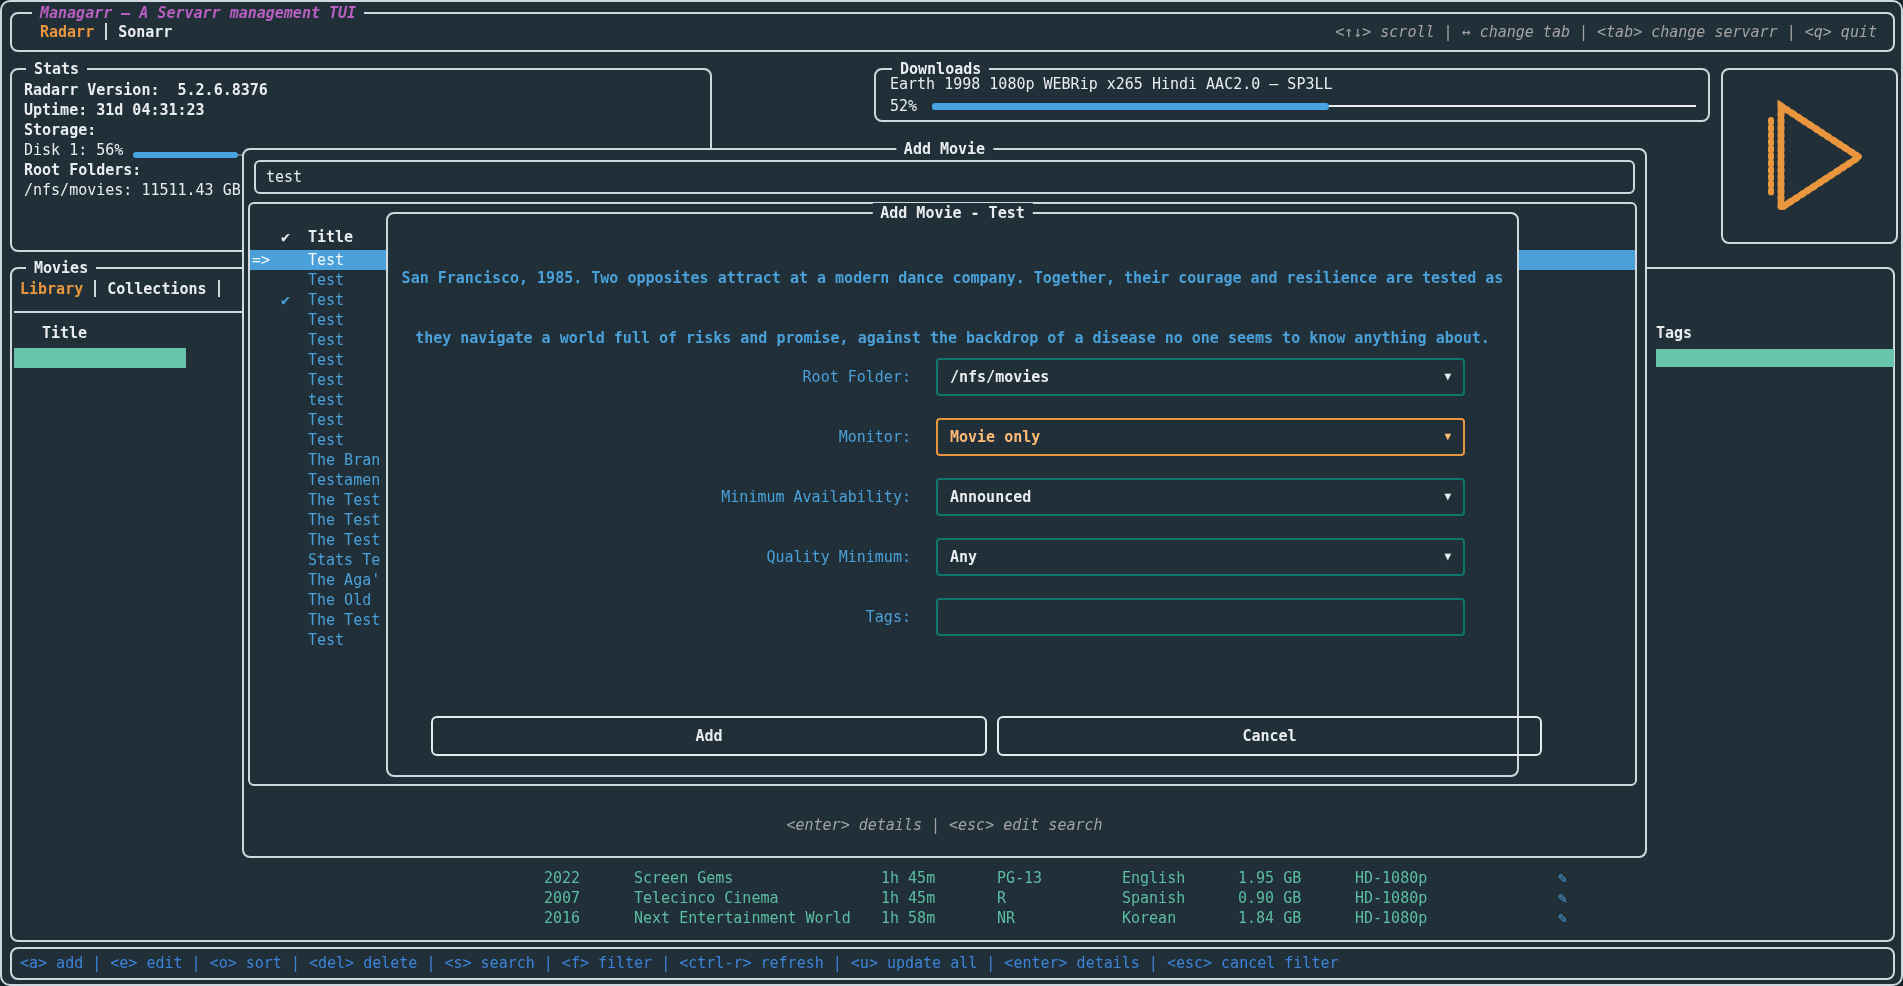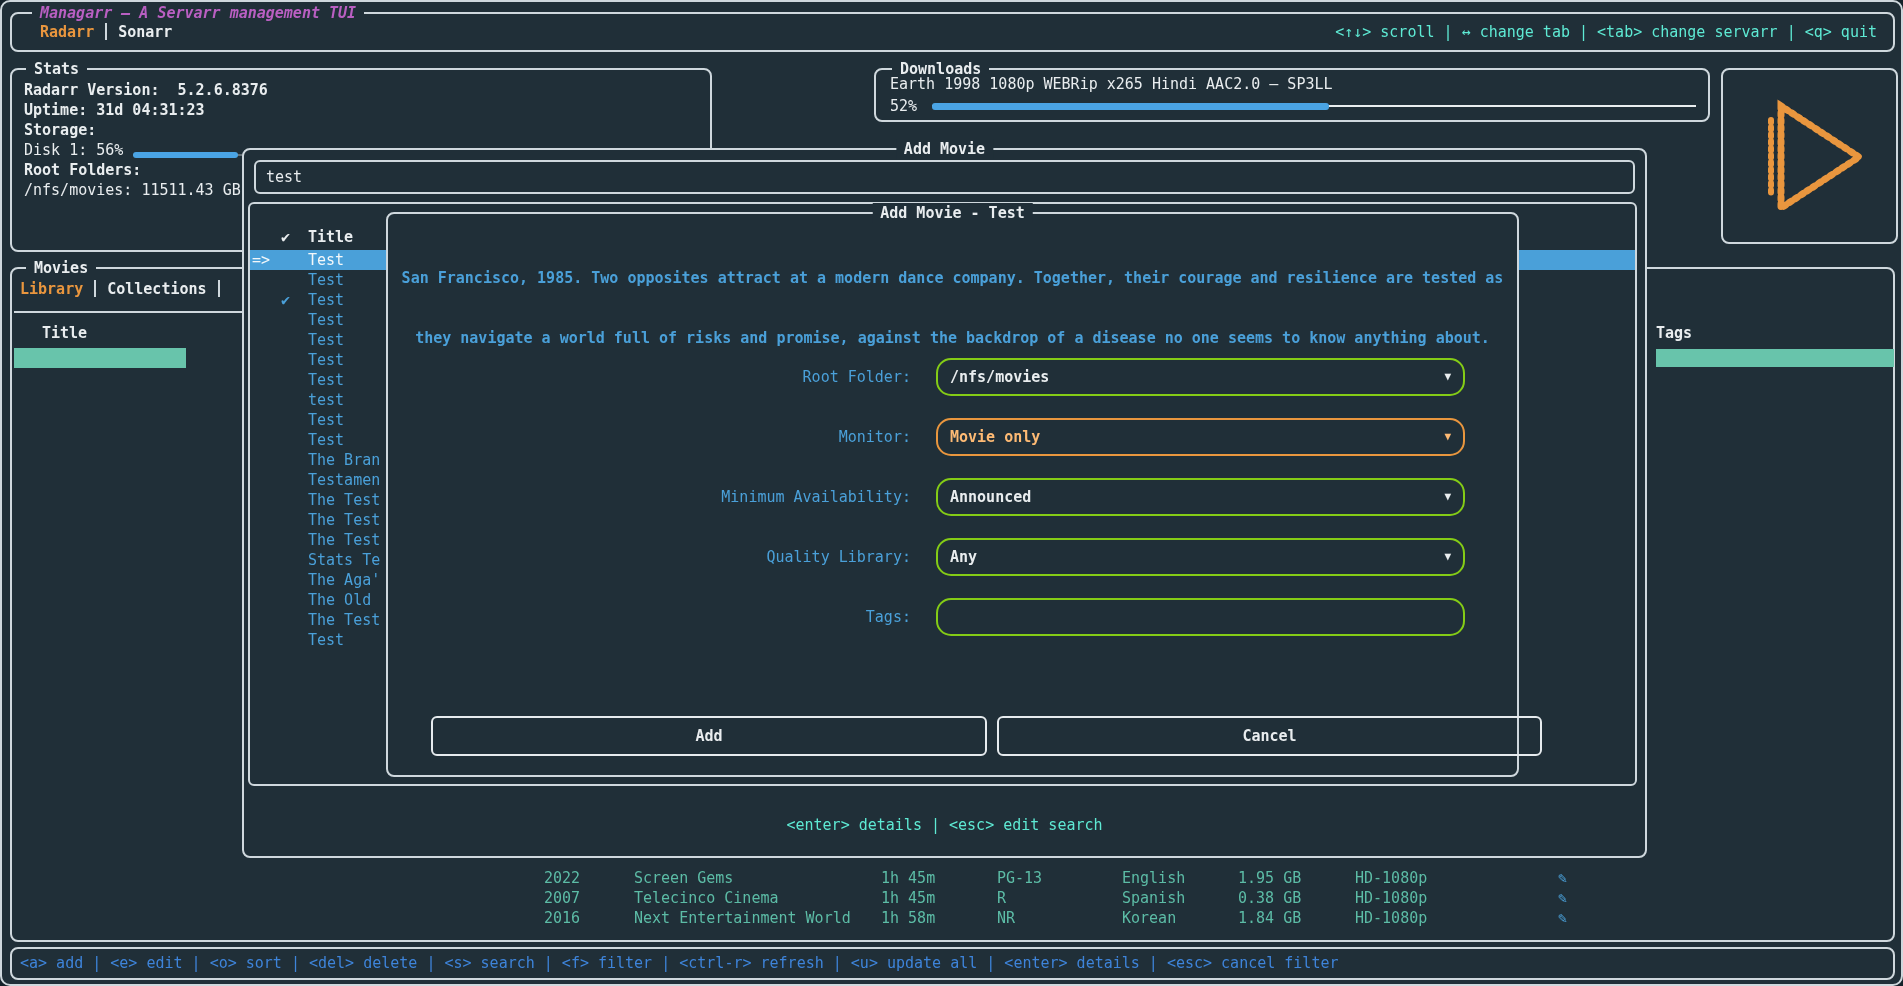--- a/index.html
+++ b/index.html
@@ -5,21 +5,21 @@
   html,body{margin:0;padding:0;background:#15222a;}
   #app{position:relative;width:1903px;height:986px;background:#202f38;overflow:hidden;
        font-family:"DejaVu Sans Mono",monospace;font-size:15px;color:#e9edef;
        border:2px solid #cfd8dd;box-sizing:border-box;border-radius:10px;padding-left:7px;}
   .box{position:absolute;border:2px solid #cfd8dd;border-radius:8px;box-sizing:border-box;background:transparent;}
   .opaque{background:#202f38;}
   .btitle{position:absolute;top:-11px;background:#202f38;padding:0 8px;font-weight:bold;line-height:20px;white-space:pre;}
   .ctitle{left:50%;transform:translateX(-50%);}
   .t{white-space:pre;}
   .b{font-weight:bold;}
-  .kblue{color:#5eead4;}
+  .kblue{color:#a3a3a3;font-style:italic;}
   .orange{color:#e9963e;}
   .vsep{display:inline-block;width:2px;height:17px;background:#cfd8dd;margin:0 11px;vertical-align:-3px;}
   
   #hdr{left:8px;top:10px;width:1885px;height:40px;}
   #hdr .tabs{position:absolute;left:28px;top:0;line-height:36px;}
   #hdr .help{position:absolute;right:16px;top:0;line-height:36px;}
   #apptitle{left:20px;color:#b95fc2;font-style:italic;}
   
   #stats{left:8px;top:66px;width:702px;height:184px;}
   #stats .content{position:absolute;left:12px;top:10px;line-height:20px;}
@@ -65,21 +65,21 @@
   .rpre{left:2px;} .rcheck{left:31px;} .rtitle{left:58px;}
   .rrow.rsel{background:#4aa0d9;color:#f4f8fa;}
   #phint{position:absolute;left:0;right:0;top:638px;text-align:center;margin-top:28px;}
   
   #modal{left:384px;top:210px;width:1133px;height:565px;z-index:10;background:#202f38;}
   #desc{position:absolute;left:0;right:0;top:14px;text-align:center;color:#4aa0d9;font-weight:bold;line-height:20px;white-space:pre;}
   .frow{position:absolute;left:0;right:0;height:38px;}
   .frow:nth-of-type(1){top:144px;} .frow:nth-of-type(2){top:204px;} .frow:nth-of-type(3){top:264px;}
   .frow:nth-of-type(4){top:324px;} .frow:nth-of-type(5){top:384px;}
   .flabel{position:absolute;left:0;width:532px;text-align:right;line-height:38px;color:#4aa0d9;white-space:pre;}
-  .fbox{position:absolute;left:548px;width:529px;height:38px;border:2px solid #84cc16;border-radius:15px;box-sizing:border-box;line-height:34px;padding-left:12px;font-weight:bold;}
+  .fbox{position:absolute;left:548px;width:529px;height:38px;border:2px solid #0f766e;border-radius:4px;box-sizing:border-box;line-height:34px;padding-left:12px;font-weight:bold;}
   .farrow{position:absolute;right:12px;top:0;font-size:11px;line-height:34px;}
   .frow.fhl .fbox{border-color:#e9963e;color:#fdba74;}
   .btn{position:absolute;top:502px;height:40px;border:2px solid #e6ebee;border-radius:6px;box-sizing:border-box;text-align:center;line-height:36px;font-weight:bold;margin-left:33px;}
   #btn-add{left:10px;width:556px;} #btn-cancel{left:576px;width:545px;}
   
   #keybar{left:8px;top:945px;width:1885px;height:33px;line-height:29px;padding-left:8px;color:#3e84da;white-space:pre;}
 </style>
 </head>
 <body>
 
@@ -263,21 +263,21 @@
           <span class="c-qual">HD-1080p</span>
           <span class="c-icon">✎</span>
         </div>
 
         <div class="drow">
           <span class="c-year">2007</span>
           <span class="c-studio">Telecinco Cinema</span>
           <span class="c-runtime">1h 45m</span>
           <span class="c-rating">R</span>
           <span class="c-lang">Spanish</span>
-          <span class="c-size">0.38 GB</span>
+          <span class="c-size">0.90 GB</span>
           <span class="c-qual">HD-1080p</span>
           <span class="c-icon">✎</span>
         </div>
 
         <div class="drow">
           <span class="c-year">2016</span>
           <span class="c-studio">Next Entertainment World</span>
           <span class="c-runtime">1h 58m</span>
           <span class="c-rating">NR</span>
           <span class="c-lang">Korean</span>
@@ -439,21 +439,21 @@
           <span class="flabel">Monitor: </span>
           <span class="fbox t"><span>Movie only</span><span class="farrow">▼</span></span>
         </div>
 
         <div class="frow">
           <span class="flabel">Minimum Availability: </span>
           <span class="fbox t"><span>Announced</span><span class="farrow">▼</span></span>
         </div>
 
         <div class="frow">
-          <span class="flabel">Quality Library: </span>
+          <span class="flabel">Quality Minimum: </span>
           <span class="fbox t"><span>Any</span><span class="farrow">▼</span></span>
         </div>
 
         <div class="frow">
           <span class="flabel">Tags: </span>
           <span class="fbox t"><span></span><span class="farrow"></span></span>
         </div>
       </div>
     <div class="btn" id="btn-add">Add</div>
     <div class="btn" id="btn-cancel">Cancel</div>

